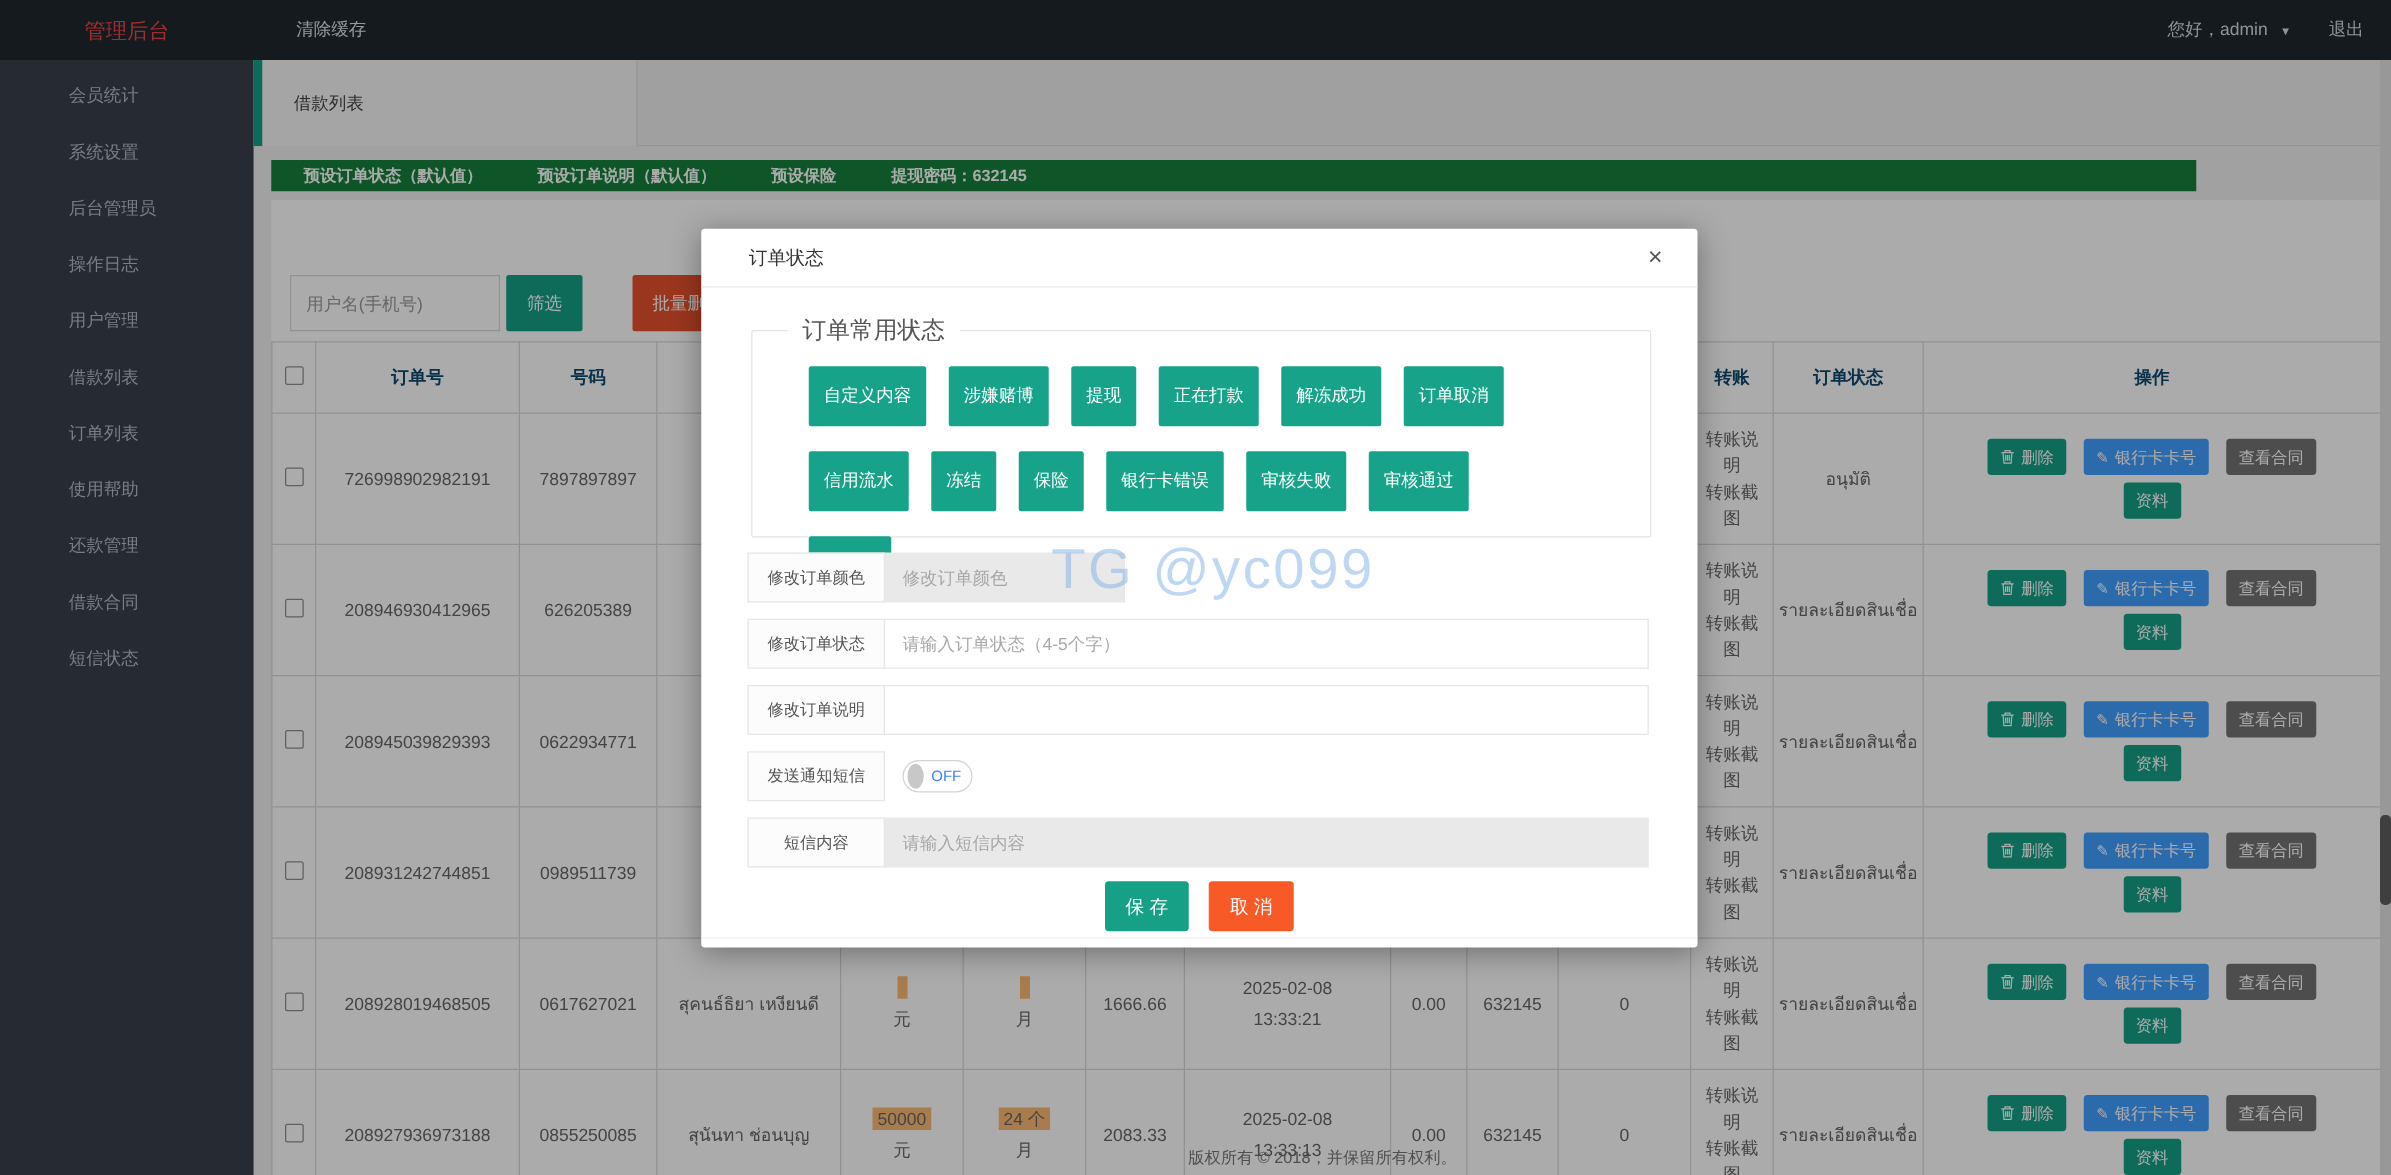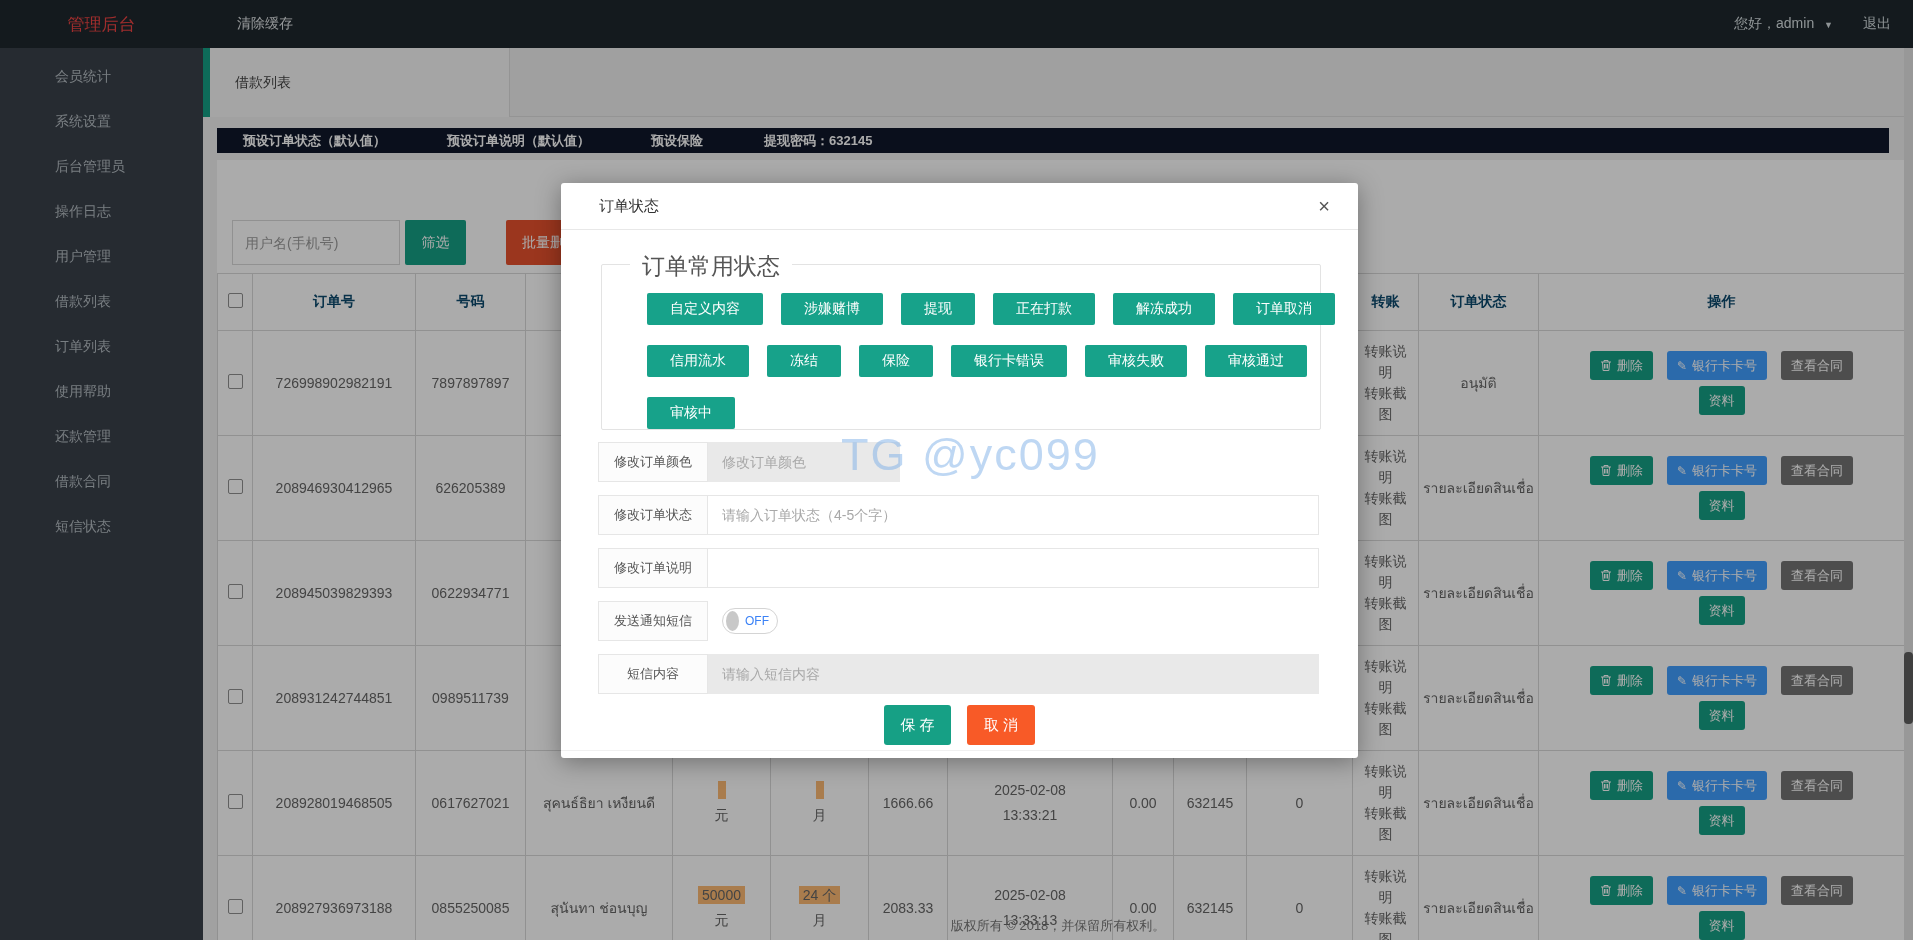--- a/index.html
+++ b/index.html
@@ -18,21 +18,21 @@
   .side-item{height:45px;line-height:45px;padding-left:55px;color:#b4bcc2;font-size:14px;cursor:pointer;}
 
   
   .tabbar{position:absolute;left:203px;top:48px;width:1710px;height:69px;background:#efefef;border-bottom:1px solid #ddd;}
   .tab-accent{position:absolute;left:0;top:0;width:7px;height:69px;background:#16a085;}
   .tab{position:absolute;left:7px;top:0;width:300px;height:69px;background:#f7f7f7;color:#444;font-size:14px;line-height:69px;padding-left:25px;border-right:1px solid #ddd;}
 
   
   .content{position:absolute;left:203px;top:117px;width:1710px;height:823px;background:#f0f0f0;}
   .panel{position:absolute;left:14px;top:43px;width:1687px;height:757px;background:#fff;}
-  .presetbar{position:absolute;left:14px;top:11px;width:1672px;height:25px;background:#0f172a;display:flex;align-items:center;gap:61px;padding-left:26px;}
+  .presetbar{position:absolute;left:14px;top:11px;width:1540px;height:25px;background:#15803d;display:flex;align-items:center;gap:44px;padding-left:26px;}
   .preset-item{color:#fff;font-size:13px;font-weight:bold;white-space:nowrap;cursor:pointer;}
 
   .toolbar{position:absolute;left:0;top:0;width:1687px;height:105px;}
   .search-input{position:absolute;left:15px;top:60px;width:168px;height:45px;border:1px solid #d9d9d9;background:#fff;font-size:14px;padding:0 12px;color:#333;outline:none;}
   .search-input::placeholder{color:#9b9b9b;}
   .btn{display:inline-flex;align-items:center;justify-content:center;color:#fff;border:none;border-radius:2px;cursor:pointer;white-space:nowrap;}
   .btn-filter{position:absolute;left:188px;top:60px;width:61px;height:45px;background:#16a085;font-size:14px;}
   .btn-batch{position:absolute;left:289px;top:60px;width:88px;height:45px;background:#e8512d;font-size:14px;}
   .btn-hidden{position:absolute;left:377px;top:55px;width:88px;height:45px;background:#409eff;font-size:14px;}
 
@@ -59,24 +59,24 @@
   .scroll-track{position:absolute;right:0;top:48px;width:9px;height:892px;background:#e3e3e3;}
   .scroll-thumb{position:absolute;right:0;top:652px;width:9px;height:72px;background:#3f3f3f;border-radius:4px;cursor:grab;}
 
   
   .overlay{position:absolute;inset:0;background:rgba(0,0,0,0.33);z-index:50;}
   .modal{position:absolute;left:561px;top:183px;width:797px;height:575px;background:#fff;border-radius:3px;box-shadow:0 4px 24px rgba(0,0,0,.35);z-index:100;}
   .modal-header{position:relative;height:47px;border-bottom:1px solid #e8e8e8;display:flex;align-items:center;padding:0 28px 0 38px;}
   .modal-title{font-size:15px;color:#333;}
   .modal-close{margin-left:auto;font-size:20px;color:#555;cursor:pointer;line-height:1;}
   .fieldset{position:absolute;left:40px;top:81px;width:720px;height:166px;border:1px solid #e3e3e3;border-radius:2px;}
-  .legend{position:absolute;left:28px;top:-14px;background:#fff;padding:0 12px;font-size:23px;color:#555;}
+  .legend{position:absolute;left:28px;top:-14px;background:#fff;padding:0 12px;font-size:19px;color:#555;}
   .status-rows{position:absolute;left:45px;top:28px;width:600px;}
   .status-row{display:flex;gap:18px;margin-bottom:20px;}
-  .sbtn{height:32px;padding:0 23px;background:#17a28a;font-size:14px;border-radius:2px;}
+  .sbtn{height:48px;padding:0 12px;background:#17a28a;font-size:14px;border-radius:2px;}
   .frow{position:absolute;left:37px;display:flex;height:40px;}
   .flabel{width:110px;height:40px;border:1px solid #e6e6e6;background:#fcfcfc;color:#555;font-size:13px;display:flex;align-items:center;justify-content:center;}
   .finput{height:40px;border:1px solid #e6e6e6;border-left:none;background:#fff;font-size:14px;padding:0 14px;color:#333;outline:none;}
   .finput::placeholder{color:#a8a8a8;}
   .finput.gray{background:#e9e9e9;border:none;}
   .toggle{margin-left:14px;align-self:center;width:56px;height:26px;border:1px solid #d4d4d4;border-radius:13px;display:flex;align-items:center;padding:0 8px 0 3px;cursor:pointer;background:#fff;}
   .knob{width:20px;height:20px;border-radius:50%;background:#c8c8c8;margin-right:6px;}
   .toggle-text{font-size:12px;color:#3b82f6;}
   .modal-actions{position:absolute;left:0;top:522px;width:797px;display:flex;justify-content:center;gap:16px;}
   .btn-save{width:67px;height:40px;background:#16a085;font-size:15px;border-radius:3px;}

